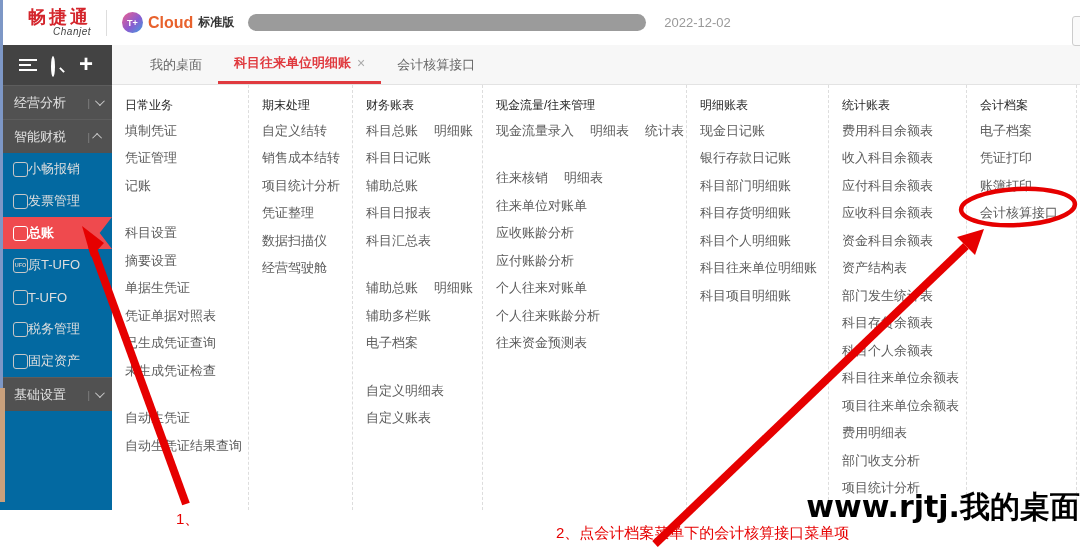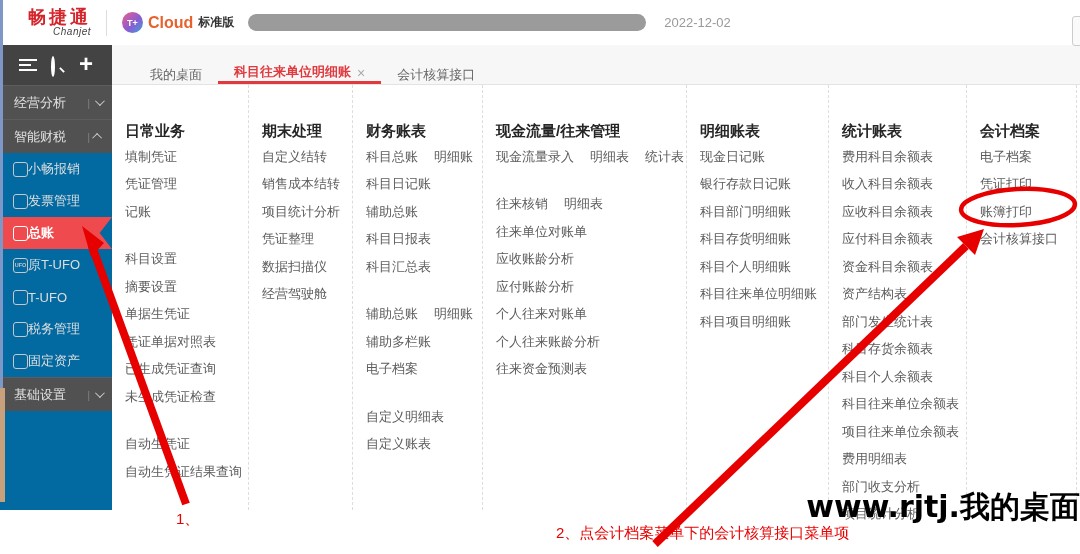--- a/index.html
+++ b/index.html
@@ -31,21 +31,21 @@
   .nav-icons { width:112px; background:#434343; display:flex; align-items:center; justify-content:space-around; padding:0 12px; }
   .hamburger { width:18px; height:12px; position:relative; }
   .hamburger i { position:absolute; left:0; height:2px; background:#fff; display:block; }
   .hamburger i:nth-child(1){ top:0; width:18px; } .hamburger i:nth-child(2){ top:5px; width:12px; } .hamburger i:nth-child(3){ top:10px; width:18px; }
   .search-glyph { width:14px; height:14px; position:relative; }
   .search-glyph .lens { width:10px; height:10px; border:2px solid #fff; border-radius:50%; }
   .search-glyph .tail { position:absolute; width:6px; height:2px; background:#fff; transform:rotate(45deg); left:8px; top:11px; }
   .plus-glyph { color:#fff; font-size:24px; font-weight:bold; line-height:1; margin-top:-3px; }
 
   .tab-bar { flex:1; background:#f7f7f7; border-bottom:1px solid #e3e3e3; display:flex; align-items:stretch; padding-left:22px; }
-  .tab { display:flex; align-items:flex-end; gap:6px; padding:0 16px; font-size:13px; color:#666; cursor:default; }
+  .tab { display:flex; align-items:center; gap:6px; padding:0 16px; font-size:13px; color:#666; cursor:default; }
   .tab.active { color:#e03a3f; font-weight:bold; border-bottom:3px solid #e03a3f; }
   .tab .close { color:#aaa; font-weight:normal; font-size:14px; }
 
   
   .content-row { display:flex; height:425px; }
 
   .sidebar { width:112px; background:#0369a1; color:#e3e3e3; font-size:13px; flex:none; }
   .sb-row { display:flex; align-items:center; }
   .sb-group { height:34px; padding:0 10px 0 14px; justify-content:space-between; background:#515151; border-top:1px solid rgba(255,255,255,.07); }
   .sb-group .gr-right { display:flex; align-items:center; gap:5px; color:#b9b9b9; }
@@ -60,21 +60,21 @@
 
   
   .main { flex:1; display:flex; background:#fff; }
   .menu-col { padding:8px 0 0 13px; }
   .menu-col + .menu-col { border-left:1px dashed #ddd; }
   .menu-col:last-child { border-right:1px dashed #ddd; }
   .menu-col:nth-child(1){ width:136px; } .menu-col:nth-child(2){ width:104px; }
   .menu-col:nth-child(3){ width:130px; } .menu-col:nth-child(4){ width:204px; }
   .menu-col:nth-child(5){ width:142px; } .menu-col:nth-child(6){ width:138px;text-align:right; }
   .menu-col:nth-child(7){ width:111px; }
-  .menu-header { font-size:15px; font-weight:bold; color:#262626; height:24px; display:flex; align-items:center; white-space:nowrap;margin-top:26px; }
+  .menu-header { font-size:12px; font-weight:normal; color:#262626; height:24px; display:flex; align-items:center; white-space:nowrap; }
   .menu-group { margin-bottom:20px; }
   .menu-group:first-of-type { margin-top:1px; }
   .menu-row { height:27.5px; display:flex; align-items:center; gap:16px; white-space:nowrap; }
   .menu-link { font-size:13px; color:#5c5c5c; cursor:pointer; }
 
   
   .overlay { position:absolute; inset:0; z-index:20; pointer-events:none; }
   .anno-text { position:absolute; color:#e60000; font-size:15px; z-index:21; white-space:nowrap; }
   .anno-1 { left:176px; top:510px; }
   .anno-2 { left:556px; top:524px; }
@@ -349,24 +349,24 @@
         <div class="menu-col">
           <div class="menu-header">统计账表</div>
           <div class="menu-group">
             <div class="menu-row">
               <span class="menu-link">费用科目余额表</span>
             </div>
             <div class="menu-row">
               <span class="menu-link">收入科目余额表</span>
             </div>
             <div class="menu-row">
+              <span class="menu-link">应付科目余额表</span>
+            </div>
+            <div class="menu-row">
               <span class="menu-link">应收科目余额表</span>
-            </div>
-            <div class="menu-row">
-              <span class="menu-link">应付科目余额表</span>
             </div>
             <div class="menu-row">
               <span class="menu-link">资金科目余额表</span>
             </div>
             <div class="menu-row">
               <span class="menu-link">资产结构表</span>
             </div>
             <div class="menu-row">
               <span class="menu-link">部门发生统计表</span>
             </div>

